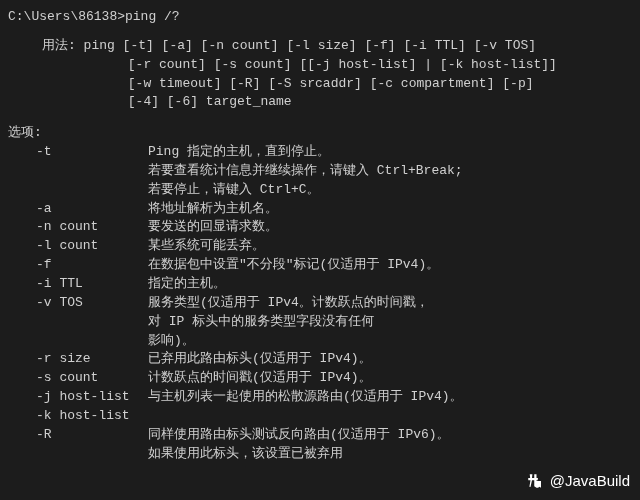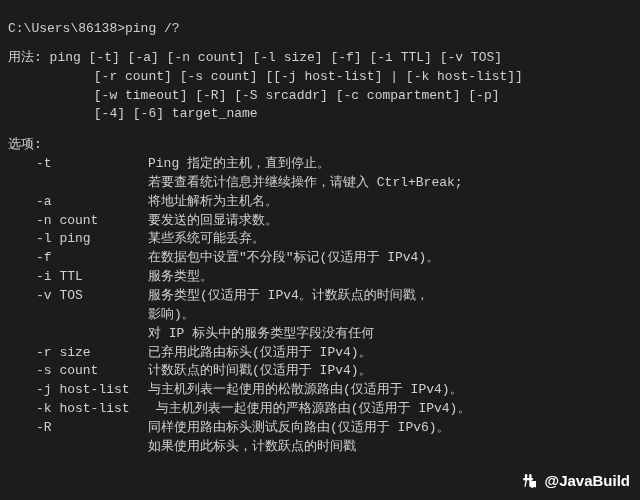--- a/index.html
+++ b/index.html
@@ -8,34 +8,34 @@
       color: #d0d0d0;
       font-family: Consolas, "Courier New", monospace;
       font-size: 13px;
       line-height: 1.45;
       width: 640px;
       height: 500px;
       overflow: hidden;
       padding: 8px 0 0 8px;
       position: relative;
     }
-    .prompt-line { white-space: pre; margin-top: 12px; }
-    .usage { white-space: pre; margin-top: 10px; }
+    .prompt-line { white-space: pre; }
+    .usage { white-space: pre; margin-top: 10px; margin-left: 34px; }
     .options-header { margin-top: 12px; font-family: Liberation Mono, monospace; }
     .opt-row { display: flex; white-space: pre; }
     .opt-flag { width: 140px; padding-left: 28px; flex-shrink: 0; }
     .opt-desc { flex: 1; }
     .watermark {
       position: absolute;
       right: 10px;
       bottom: 8px;
       color: #ffffff;
       font-family: -apple-system, "PingFang SC", "Microsoft YaHei", sans-serif;
       font-size: 15px;
-      font-weight: 700;
+      font-weight: 400;
       display: flex;
       align-items: center;
       gap: 6px;
     }
     .zhihu-icon {
       width: 18px;
       height: 18px;
       fill: #ffffff;
     }
   </style>
@@ -47,34 +47,35 @@
 <div class="usage" id="usage-block">用法: ping [-t] [-a] [-n count] [-l size] [-f] [-i TTL] [-v TOS]
            [-r count] [-s count] [[-j host-list] | [-k host-list]]
            [-w timeout] [-R] [-S srcaddr] [-c compartment] [-p]
            [-4] [-6] target_name
 </div>
 
 <div class="options-header">选项:</div>
 <div id="options-list">
     <div class="opt-row"><span class="opt-flag">-t</span><span class="opt-desc">Ping 指定的主机，直到停止。</span></div>
     <div class="opt-row"><span class="opt-flag"></span><span class="opt-desc">若要查看统计信息并继续操作，请键入 Ctrl+Break;</span></div>
+    <div class="opt-row"><span class="opt-flag"></span><span class="opt-desc">若要停止，请键入 Ctrl+C。</span></div>
     <div class="opt-row"><span class="opt-flag">-a</span><span class="opt-desc">将地址解析为主机名。</span></div>
     <div class="opt-row"><span class="opt-flag">-n count</span><span class="opt-desc">要发送的回显请求数。</span></div>
-    <div class="opt-row"><span class="opt-flag">-l ping</span><span class="opt-desc">某些系统可能丢弃。</span></div>
+    <div class="opt-row"><span class="opt-flag">-l count</span><span class="opt-desc">某些系统可能丢弃。</span></div>
     <div class="opt-row"><span class="opt-flag">-f</span><span class="opt-desc">在数据包中设置"不分段"标记(仅适用于 IPv4)。</span></div>
-    <div class="opt-row"><span class="opt-flag">-i TTL</span><span class="opt-desc">服务类型。</span></div>
+    <div class="opt-row"><span class="opt-flag">-i TTL</span><span class="opt-desc">指定的主机。</span></div>
     <div class="opt-row"><span class="opt-flag">-v TOS</span><span class="opt-desc">服务类型(仅适用于 IPv4。计数跃点的时间戳，</span></div>
+    <div class="opt-row"><span class="opt-flag"></span><span class="opt-desc">对 IP 标头中的服务类型字段没有任何</span></div>
     <div class="opt-row"><span class="opt-flag"></span><span class="opt-desc">影响)。</span></div>
-    <div class="opt-row"><span class="opt-flag"></span><span class="opt-desc">对 IP 标头中的服务类型字段没有任何</span></div>
     <div class="opt-row"><span class="opt-flag">-r size</span><span class="opt-desc">已弃用此路由标头(仅适用于 IPv4)。</span></div>
     <div class="opt-row"><span class="opt-flag">-s count</span><span class="opt-desc">计数跃点的时间戳(仅适用于 IPv4)。</span></div>
     <div class="opt-row"><span class="opt-flag">-j host-list</span><span class="opt-desc">与主机列表一起使用的松散源路由(仅适用于 IPv4)。</span></div>
-    <div class="opt-row"><span class="opt-flag">-k host-list</span><span class="opt-desc"> 与主机列表一起使用的严格源路由(仅适用于 IPv4)。</span></div>
+    <div class="opt-row"><span class="opt-flag">-k host-list</span></div>
     <div class="opt-row"><span class="opt-flag">-R</span><span class="opt-desc">同样使用路由标头测试反向路由(仅适用于 IPv6)。</span></div>
-    <div class="opt-row"><span class="opt-flag"></span><span class="opt-desc">如果使用此标头，计数跃点的时间戳</span></div>
+    <div class="opt-row"><span class="opt-flag"></span><span class="opt-desc">如果使用此标头，该设置已被弃用</span></div>
   </div>
 
 <div class="watermark">
   <svg class="zhihu-icon" viewBox="0 0 24 24">
       <path d="M5 3h3.5l-.5 5h3V3h3v5h2l-.5 3h-1.5v10l-3-2v-8H8l-2 9-1.5-.5L6 11H3V8h2.5L5 3zm9 9h6v9l-2-1.5-2 1.5h-2v-9z"></path>
     </svg>
   <span>@JavaBuild</span>
 </div>
 
 </body></html>

